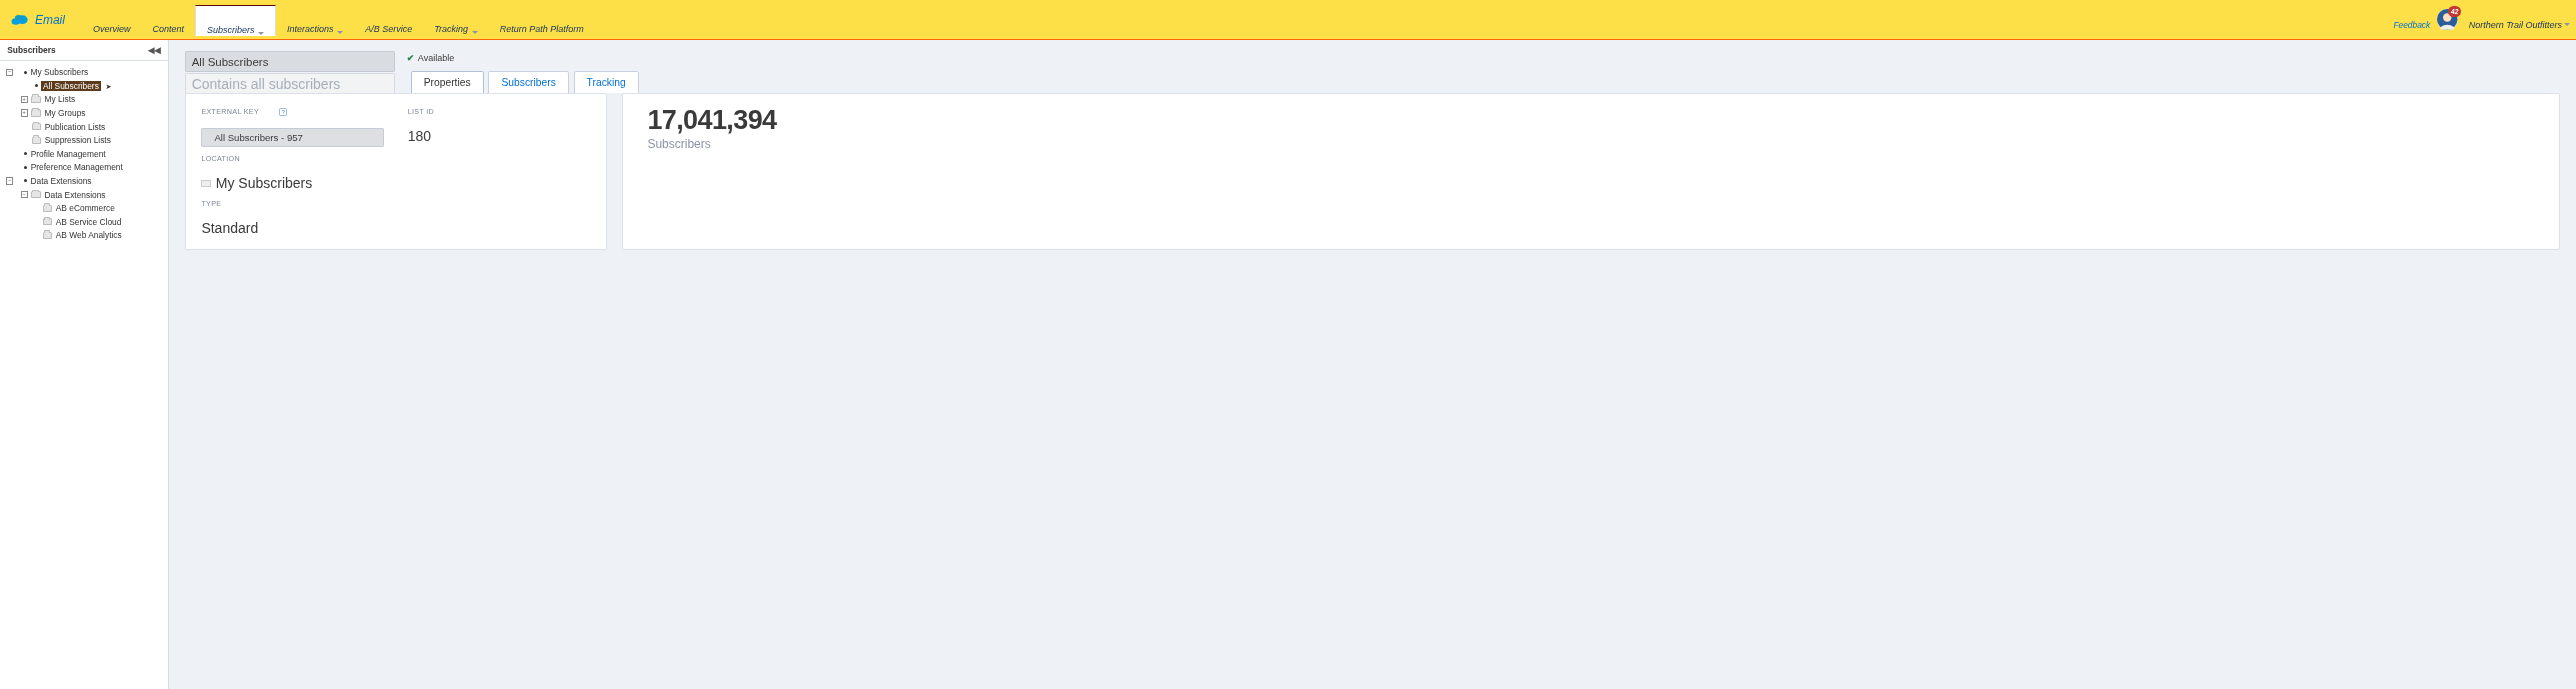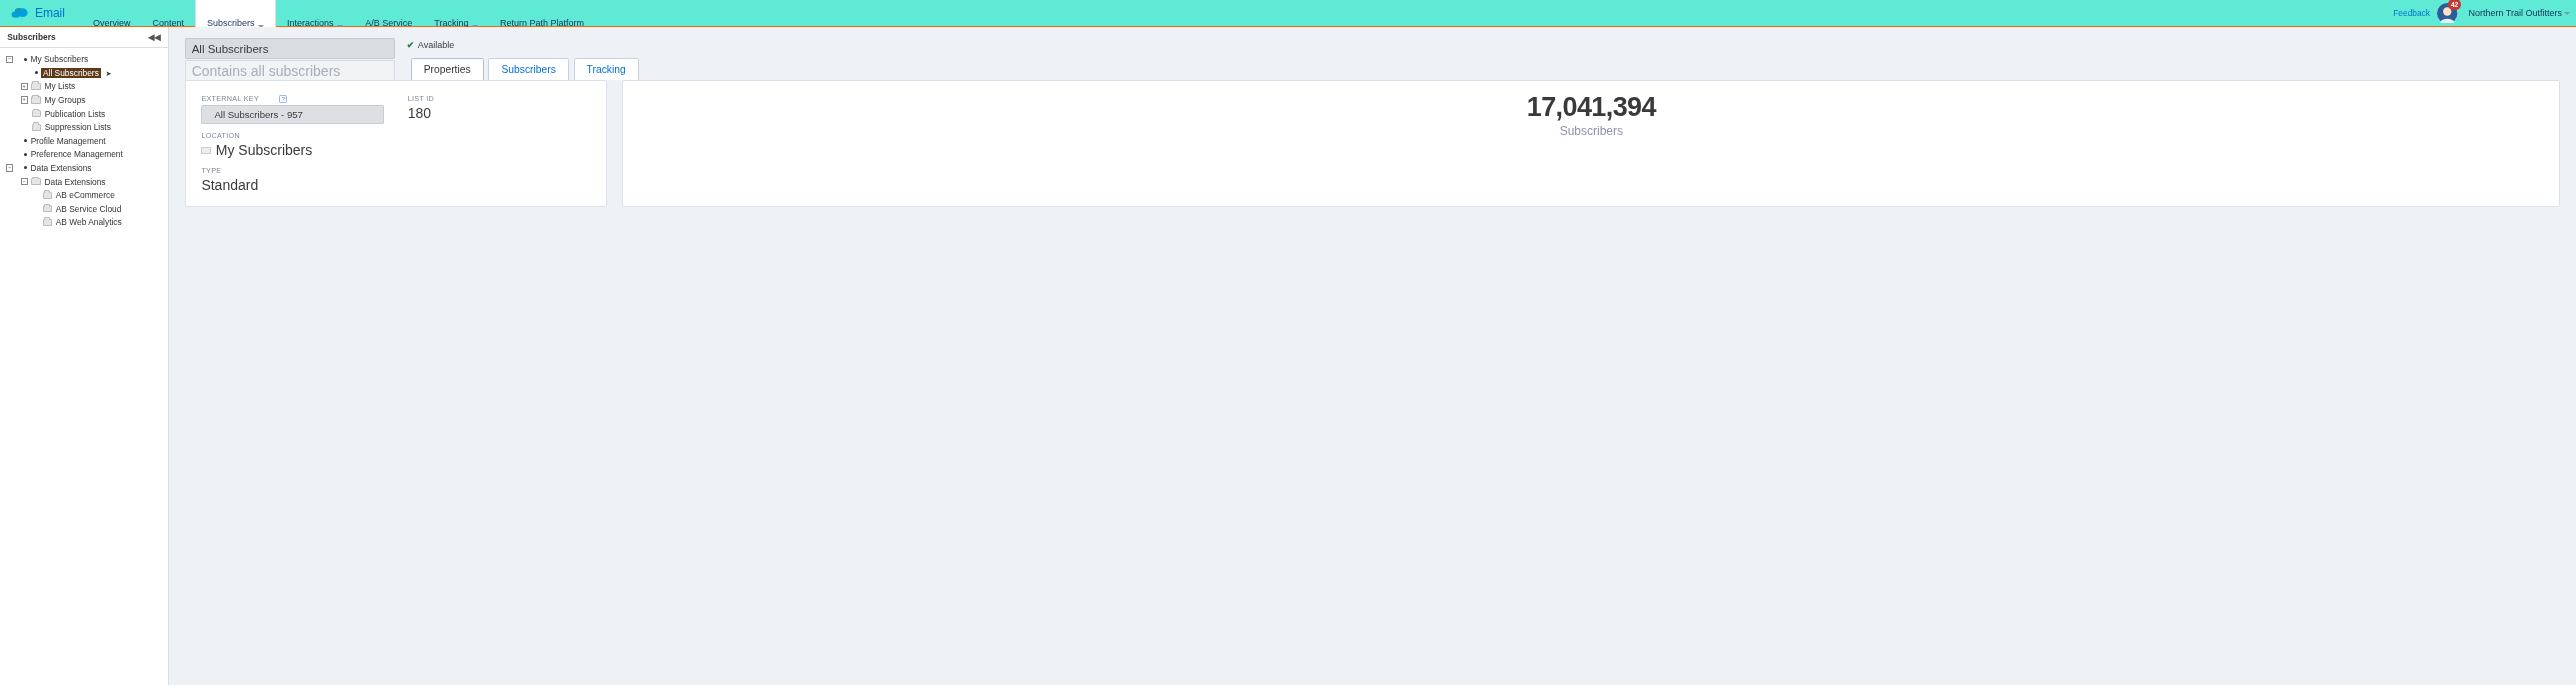--- a/index.html
+++ b/index.html
@@ -1,25 +1,25 @@
 <!DOCTYPE html>
 <html style="font-size:9.6px"><head>
 <meta charset="utf-8">
 <style>
 * { margin: 0; padding: 0; box-sizing: border-box; font-family: -apple-system, BlinkMacSystemFont, "Segoe UI", Arial, sans-serif; }
 body { background: #fff; color: #333; font-size: 8.4px; }
 
-.topbar { display: flex; align-items: center; height: 27px; border-bottom: 1.8px solid #ff6600; background: #5eead4; padding: 0 6px 0 9.6px; }
+.topbar { display: flex; align-items: center; height: 40px; border-bottom: 1.8px solid #ff6600; background: #fde047; padding: 0 6px 0 9.6px; font-style: italic; }
 .logo { width: 19.3px; height: 13.3px; margin-right: 6px; }
 .app-name { color: #0070d2; font-size: 12px; font-weight: 400; margin-right: 17px; }
 .nav-tabs { display: flex; align-items: stretch; height: 29px; flex: 1; }
 .nav-tab { display: flex; align-items: flex-end; padding: 0 11px; color: #16325c; font-size: 9px; cursor: pointer; gap: 3.6px; }
 .nav-tab.active { background: #fff; border-top: 1.8px solid #5a0606; border-left: 0.6px solid #ddd; border-right: 0.6px solid #ddd; margin-bottom: -1.8px; border-bottom: 1.8px solid #fff; font-weight: 400; }
 .caret { width: 0; height: 0; border-left: 3px solid transparent; border-right: 3px solid transparent; border-top: 3.6px solid #8a94a6; }
-.top-right { display: flex; align-items: center; gap: 7.2px; margin-left: auto; }
+.top-right { display: flex; align-items: flex-end; gap: 7.2px; margin-left: auto; }
 .feedback { color: #0070d2; font-size: 8.4px; }
 .avatar-wrap { position: relative; width: 20.5px; height: 20.5px; border-radius: 50%; background: #cfe8ff; display: flex; align-items: center; justify-content: center; }
 .avatar-svg { width: 20.5px; height: 20.5px; }
 .badge { position: absolute; top: -3.6px; right: -3.6px; background: #c23934; color: #fff; font-size: 6.6px; font-weight: bold; border-radius: 6px; min-width: 12px; height: 11px; display: flex; align-items: center; justify-content: center; padding: 0 3px; }
 .account { display: flex; align-items: center; gap: 2px; color: #16325c; font-size: 9px; margin-left: 3.6px; }
 
 .body-area { display: flex; height: calc(100vh - 31px); min-height: 217px; }
 
 .sidebar { width: 169px; border-right: 0.6px solid #d8dde6; background: #fff; }
 .sidebar-header { display: flex; align-items: center; justify-content: space-between; padding: 4.8px 7.2px; border-bottom: 0.6px solid #d8dde6; font-weight: bold; color: #333; }
@@ -45,24 +45,24 @@
 .title-field { background: #d9dde1; border: 0.6px solid #c4cad3; padding: 3.6px 6px; font-size: 11.5px; color: #3a3a3a; font-weight: 500; border-radius: 1.2px; }
 .desc-field { background: #f2f3f5; border: 0.6px solid #d6dbe3; padding: 2px 6px; font-size: 14px; color: #a7afb9; margin-top: 1.2px; border-radius: 1.2px; }
 .status { display: flex; align-items: center; gap: 3.6px; color: #3a3a3a; font-size: 9px; padding-top: 2.4px; }
 .check { color: #2e844a; font-weight: bold; }
 .main-tab { background: #fff; border: 0.6px solid #c9d1dd; border-bottom: none; border-radius: 2.4px 2.4px 0 0; padding: 4.8px 12px; font-size: 10.3px; color: #0070d2; cursor: pointer; }
 .main-tab.active { color: #333; border-color: #b3c0d4; position: relative; }
 
 .content-row { display: flex; gap: 15.7px; padding: 0 15.7px 15.7px 15.7px; }
 .panel { background: #fff; border: 0.6px solid #dbe1ea; border-radius: 1.8px; margin-top: 0; }
 .panel.props { flex: 0 0 422px; padding: 13.3px 15.7px; }
-.panel.count { flex: 1; padding: 11px 24px 17px 24px; display: flex; flex-direction: column; justify-content: flex-start; text-align: center; }
+.panel.count { flex: 1; padding: 11px 24px 17px 24px; display: flex; flex-direction: column; justify-content: flex-start; }
 .prop-row { display: flex; gap: 24px; margin-bottom: 7.2px; }
 .prop-col { flex: 1; }
-.prop-label { font-size: 7.2px; letter-spacing: 0.3px; color: #7c8696; text-transform: uppercase; margin-bottom: 2px; display: flex; align-items: center; gap: 20px; }
+.prop-label { font-size: 7.2px; letter-spacing: 0.3px; color: #7c8696; text-transform: uppercase; margin-bottom: 12px; display: flex; align-items: center; gap: 20px; }
 .help { width: 8.4px; height: 8.4px; border: 0.6px solid #9ab8e6; color: #4d88d6; font-size: 6px; display: inline-flex; align-items: center; justify-content: center; border-radius: 1.2px; }
 .prop-input { background: #dddfe3; border: 0.6px solid #c6ccd5; padding: 3px 12px; font-size: 9.6px; color: #3a3a3a; border-radius: 1.2px; width: 100%; max-width: 241px; }
 .prop-val { font-size: 14px; color: #3a3a3a; }
 .big-number { font-size: 27px; font-weight: 700; color: #3a3a3a; letter-spacing: -0.6px; }
 .big-label { font-size: 12px; color: #8a94a6; margin-top: 1.2px; }
 .location-row { display: flex; align-items: center; gap: 4.8px; }
 
 .main-tabs-row { display:flex; align-items:flex-end; padding-left:15.7px; margin-top:-24px; }
 .tabs-inner { margin-left:226px; display:flex; gap:4.8px; }
 </style>

